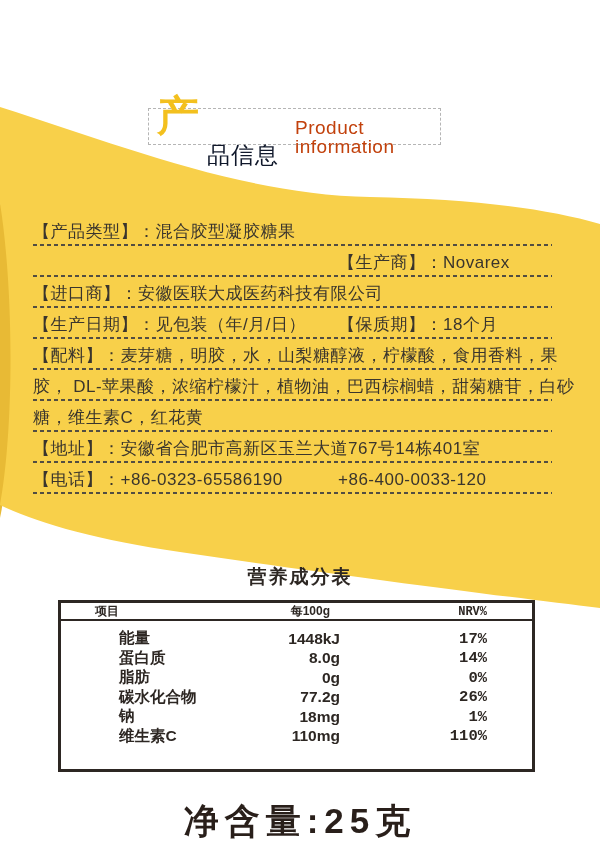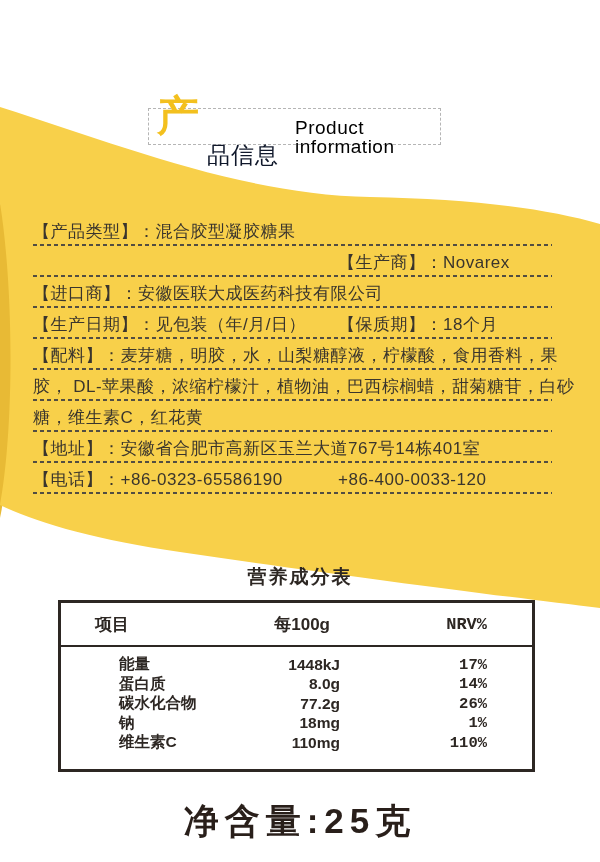--- a/index.html
+++ b/index.html
@@ -19,21 +19,21 @@
   .accent-char {
     position:absolute; left:8px; top:-14px; font-size:42px; line-height:1;
     color:#f3c01e; font-weight:700;
   }
   .title-cn {
     position:absolute; left:58px; top:7px; font-size:23px; line-height:1;
     color:#0f172a; letter-spacing:1px; font-weight:500;margin-top:28px;
   }
   .title-en {
     position:absolute; left:146px; top:9px; font-size:19px; line-height:1;
-    color:#000000; letter-spacing:0.5px;
+    color:#c2410c; letter-spacing:0.5px;
   }
 
   
   .info { position:absolute; left:33px; top:215px; width:519px; }
   .iline { position:relative; height:31px; }
   .iline .t {
     position:absolute; left:0; bottom:6px; font-size:17px; line-height:1;
     color:#3a352d; white-space:nowrap; letter-spacing:0.5px;
   }
   .iline .t2 { left:305px; }
@@ -45,22 +45,22 @@
   
   .ntitle {
     position:absolute; left:0; top:564px; width:600px; text-align:center;
     font-size:19px; font-weight:700; color:#2d2723; letter-spacing:2px;
   }
   .ntable {
     position:absolute; left:58px; top:600px; width:477px; height:172px;
     border:3px solid #2d2723; color:#2d2723;
   }
   .nrow { display:grid; grid-template-columns:150px 105px 1fr; }
-  .nhead { height:44px; border-bottom:2px solid #2d2723; align-items:center;
-    font-size:17px; font-weight:700; }
+  .nhead { height:18px; border-bottom:2px solid #2d2723; align-items:center;
+    font-size:12px; font-weight:700; }
   .nbody { padding-top:7px;padding-left:24px; }
   .nbody .nrow { height:19.5px; align-items:center; font-size:15.5px; font-weight:700; }
   .c-item { padding-left:34px; text-align:left; }
   .c-per  { text-align:right; }
   .nhead .c-per { position:relative; left:14px; }
   .c-nrv  { text-align:right; padding-right:45px;font-family:Liberation Mono, monospace; }
 
   
   .net {
     position:absolute; left:0; top:798px; width:600px; text-align:center;
@@ -137,20 +137,25 @@
         <span class="c-item">能量</span>
         <span class="c-per">1448kJ</span>
         <span class="c-nrv">17%</span>
       </div>
       <div class="nrow">
         <span class="c-item">蛋白质</span>
         <span class="c-per">8.0g</span>
         <span class="c-nrv">14%</span>
       </div>
       <div class="nrow">
+        <span class="c-item">脂肪</span>
+        <span class="c-per">0g</span>
+        <span class="c-nrv">0%</span>
+      </div>
+      <div class="nrow">
         <span class="c-item">碳水化合物</span>
         <span class="c-per">77.2g</span>
         <span class="c-nrv">26%</span>
       </div>
       <div class="nrow">
         <span class="c-item">钠</span>
         <span class="c-per">18mg</span>
         <span class="c-nrv">1%</span>
       </div>
       <div class="nrow">

